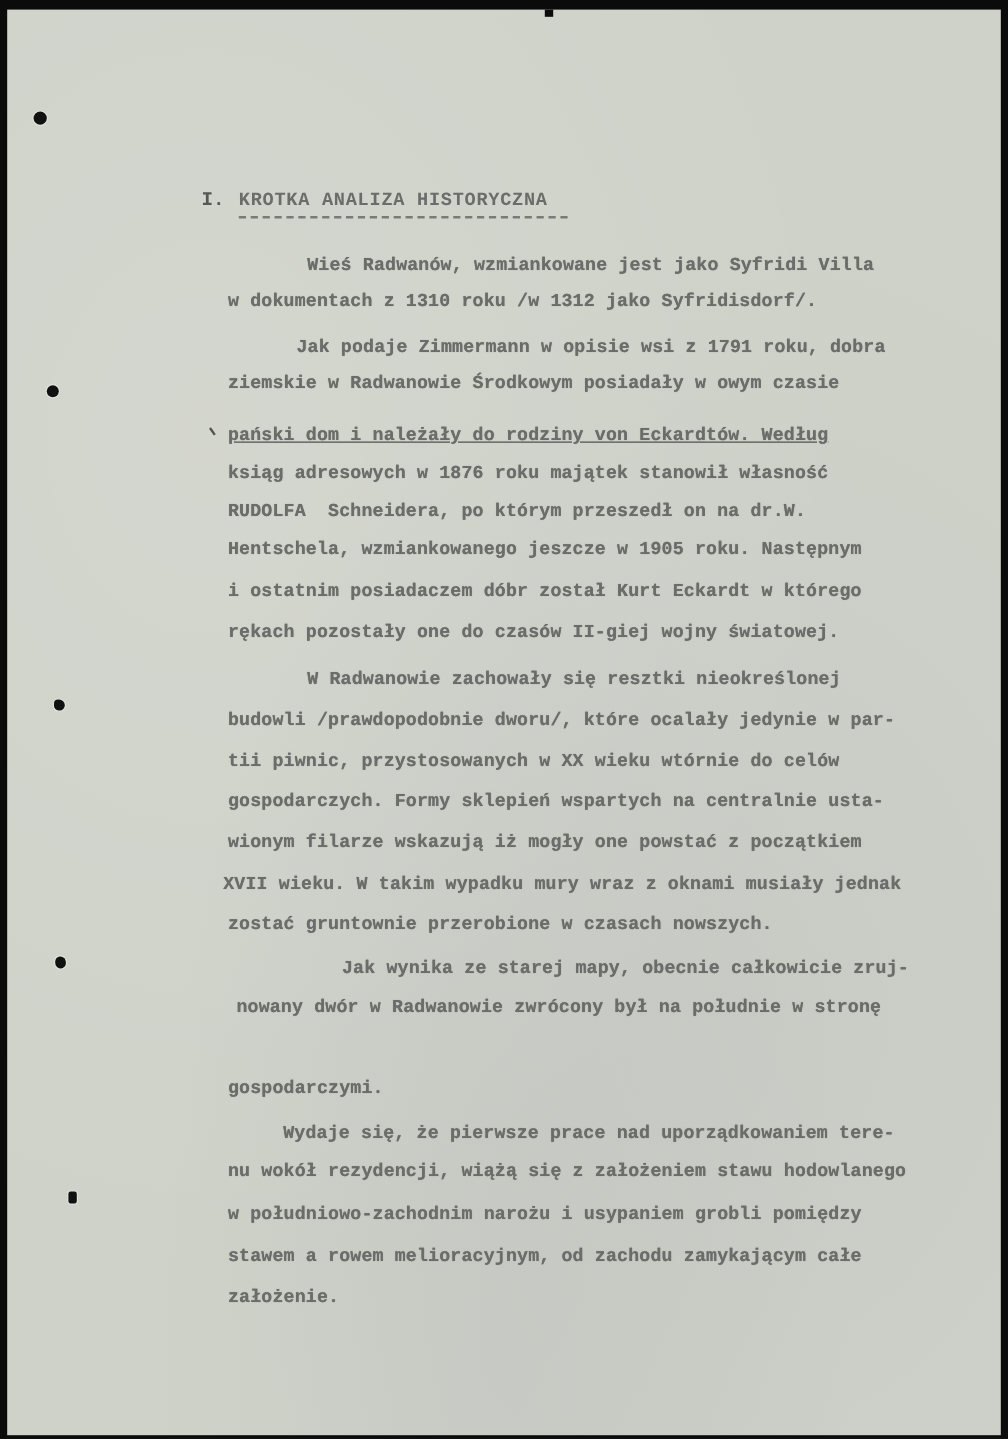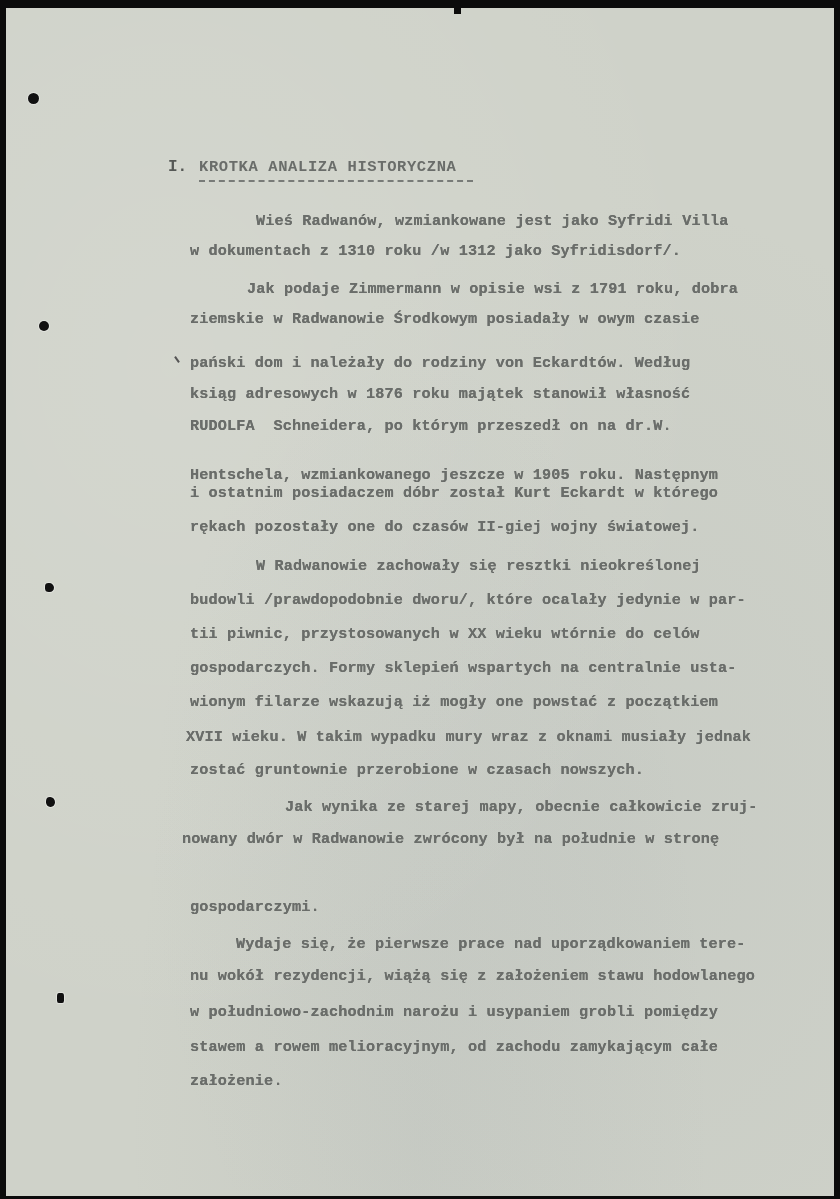--- a/index.html
+++ b/index.html
@@ -102,37 +102,37 @@
 
   <div class="title-num">I.</div>
   <div class="title-text">KROTKA ANALIZA HISTORYCZNA</div>
   <div class="title-underline"></div>
 
   <div class="line" style="left:250px; top:204px;">Wieś Radwanów, wzmiankowane jest jako Syfridi Villa</div>
   <div class="line" style="left:184px; top:234px;">w dokumentach z 1310 roku /w 1312 jako Syfridisdorf/.</div>
 
   <div class="line" style="left:241px; top:272px;">Jak podaje Zimmermann w opisie wsi z 1791 roku, dobra</div>
   <div class="line" style="left:184px; top:302px;">ziemskie w Radwanowie Środkowym posiadały w owym czasie</div>
-  <div class="line" style="left:184px; top:346px;">pański dom i należały do rodziny von Eckardtów. Według</div>
+  <div class="line" style="left:184px; top:346px;text-decoration:underline;">pański dom i należały do rodziny von Eckardtów. Według</div>
   <div class="line" style="left:184px; top:377px;">ksiąg adresowych w 1876 roku majątek stanowił własność</div>
   <div class="line" style="left:184px; top:409px;">RUDOLFA  Schneidera, po którym przeszedł on na dr.W.</div>
-  <div class="line" style="left:184px; top:441px;margin-top:17px;">Hentschela, wzmiankowanego jeszcze w 1905 roku. Następnym</div>
+  <div class="line" style="left:184px; top:441px;">Hentschela, wzmiankowanego jeszcze w 1905 roku. Następnym</div>
   <div class="line" style="left:184px; top:476px;">i ostatnim posiadaczem dóbr został Kurt Eckardt w którego</div>
   <div class="line" style="left:184px; top:510px;">rękach pozostały one do czasów II-giej wojny światowej.</div>
 
   <div class="line" style="left:250px; top:549px;">W Radwanowie zachowały się resztki nieokreślonej</div>
   <div class="line" style="left:184px; top:583px;">budowli /prawdopodobnie dworu/, które ocalały jedynie w par-</div>
   <div class="line" style="left:184px; top:617px;">tii piwnic, przystosowanych w XX wieku wtórnie do celów</div>
   <div class="line" style="left:184px; top:651px;">gospodarczych. Formy sklepień wspartych na centralnie usta-</div>
   <div class="line" style="left:184px; top:685px;">wionym filarze wskazują iż mogły one powstać z początkiem</div>
   <div class="line" style="left:180px; top:720px;">XVII wieku. W takim wypadku mury wraz z oknami musiały jednak</div>
   <div class="line" style="left:184px; top:753px;">zostać gruntownie przerobione w czasach nowszych.</div>
 
   <div class="line" style="left:247px; top:790px;margin-left:32px;">Jak wynika ze starej mapy, obecnie całkowicie zruj-</div>
-  <div class="line" style="left:176px; top:822px;">nowany dwór w Radwanowie zwrócony był na południe w stronę</div>
+  <div class="line" style="left:191px; top:822px;">nowany dwór w Radwanowie zwrócony był na południe w stronę</div>
   <div class="line" style="left:184px; top:890px;">gospodarczymi.</div>
 
   <div class="line" style="left:230px; top:927px;">Wydaje się, że pierwsze prace nad uporządkowaniem tere-</div>
   <div class="line" style="left:184px; top:959px;">nu wokół rezydencji, wiążą się z założeniem stawu hodowlanego</div>
   <div class="line" style="left:184px; top:995px;">w południowo-zachodnim narożu i usypaniem grobli pomiędzy</div>
   <div class="line" style="left:184px; top:1030px;">stawem a rowem melioracyjnym, od zachodu zamykającym całe</div>
   <div class="line" style="left:184px; top:1064px;">założenie.</div>
 </div>
 
 </body></html>

